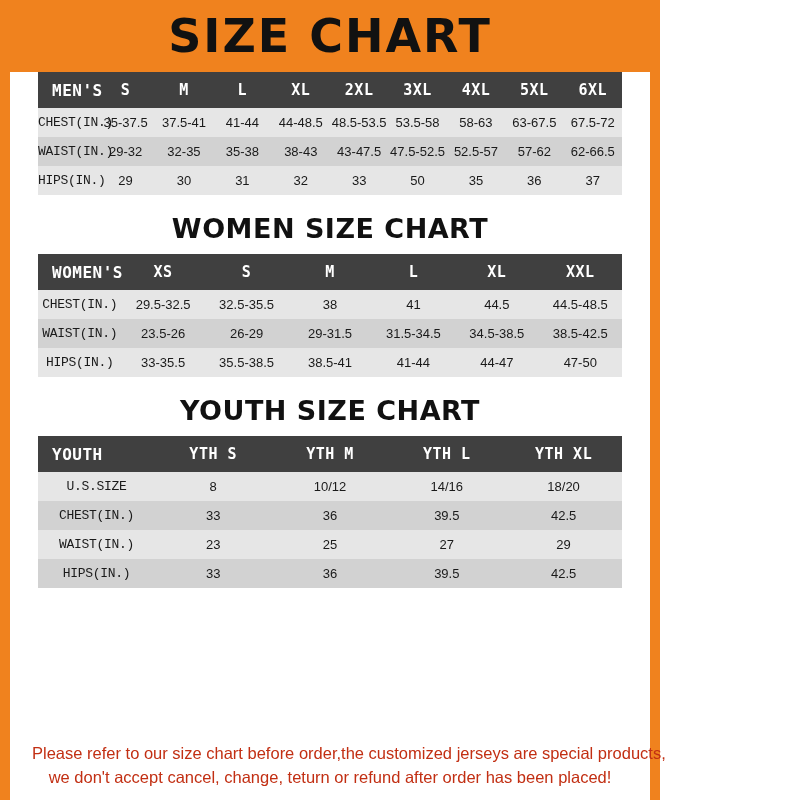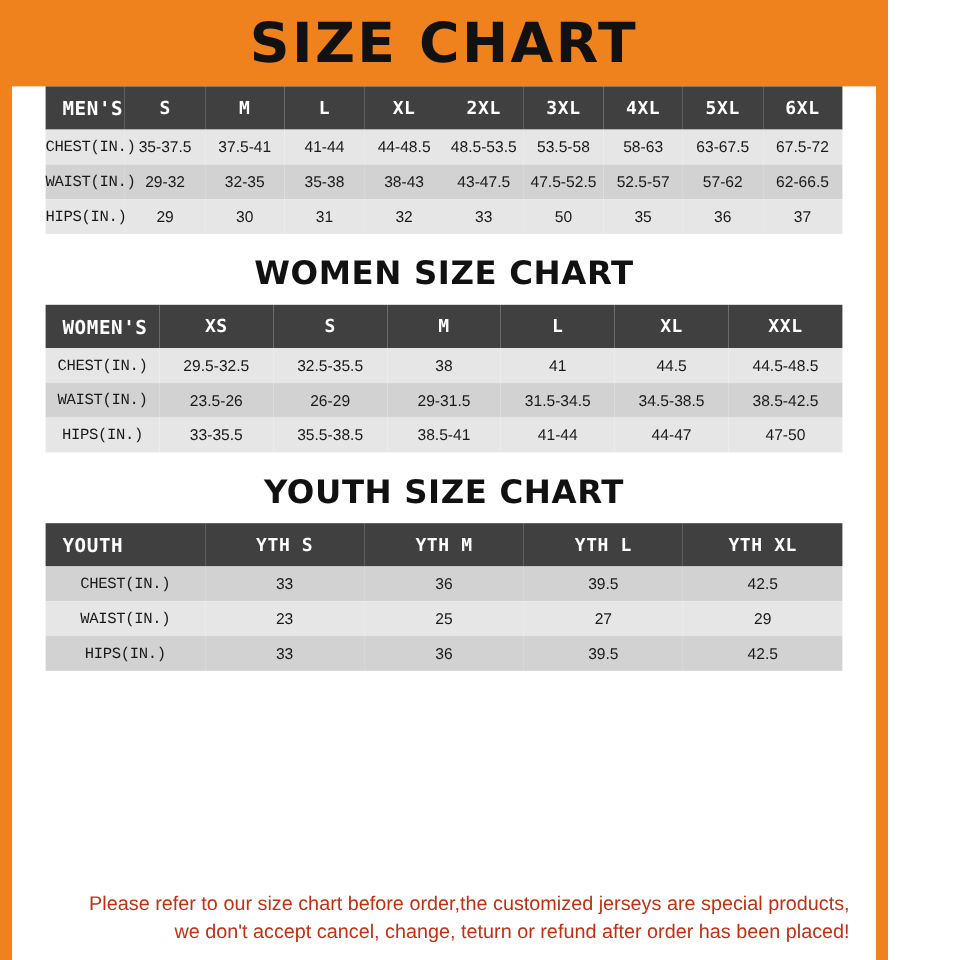--- a/index.html
+++ b/index.html
@@ -8,21 +8,21 @@
   }
   body {
     width: 800px;
     height: 800px;
     background: #ffffff;
     font-family: "Liberation Sans", sans-serif;
     overflow: hidden;
   }
   .page {
     position: relative;
-    width: 740px;
+    width: 660px;
     height: 800px;
     background: #ffffff;
     box-sizing: border-box;
     border-left: 10px solid #f0821e;
     border-right: 10px solid #f0821e;
   }
   .header-banner {
     background: #f0821e;
     height: 72px;
     display: flex;
@@ -87,21 +87,21 @@
   }
   .row-a { background: #e6e6e6; }
   .row-b { background: #d2d2d2; }
   .footer-note {
     position: absolute;
     left: 0;
     right: 0;
     bottom: 0;
     padding: 0 22px 10px 22px;
     box-sizing: border-box;
-    text-align: right;
+    text-align: center;
     color: #c22f13;
     font-size: 16.5px;
     line-height: 1.45;
     font-family: "Liberation Sans", sans-serif;
   }
   .footer-note div { white-space: nowrap; }
   .men-title { margin-top: 16px; }
 </style>
 </head>
 <body>
@@ -221,20 +221,27 @@
       <thead>
         <tr>
           <th class="corner">YOUTH</th>
           <th>YTH S</th>
           <th>YTH M</th>
           <th>YTH L</th>
           <th>YTH XL</th>
         </tr>
       </thead>
       <tbody>
+        <tr class="row-a">
+          <td>U.S.SIZE</td>
+          <td>8</td>
+          <td>10/12</td>
+          <td>14/16</td>
+          <td>18/20</td>
+        </tr>
         <tr class="row-b">
           <td>CHEST(IN.)</td>
           <td>33</td>
           <td>36</td>
           <td>39.5</td>
           <td>42.5</td>
         </tr>
         <tr class="row-a">
           <td>WAIST(IN.)</td>
           <td>23</td>

